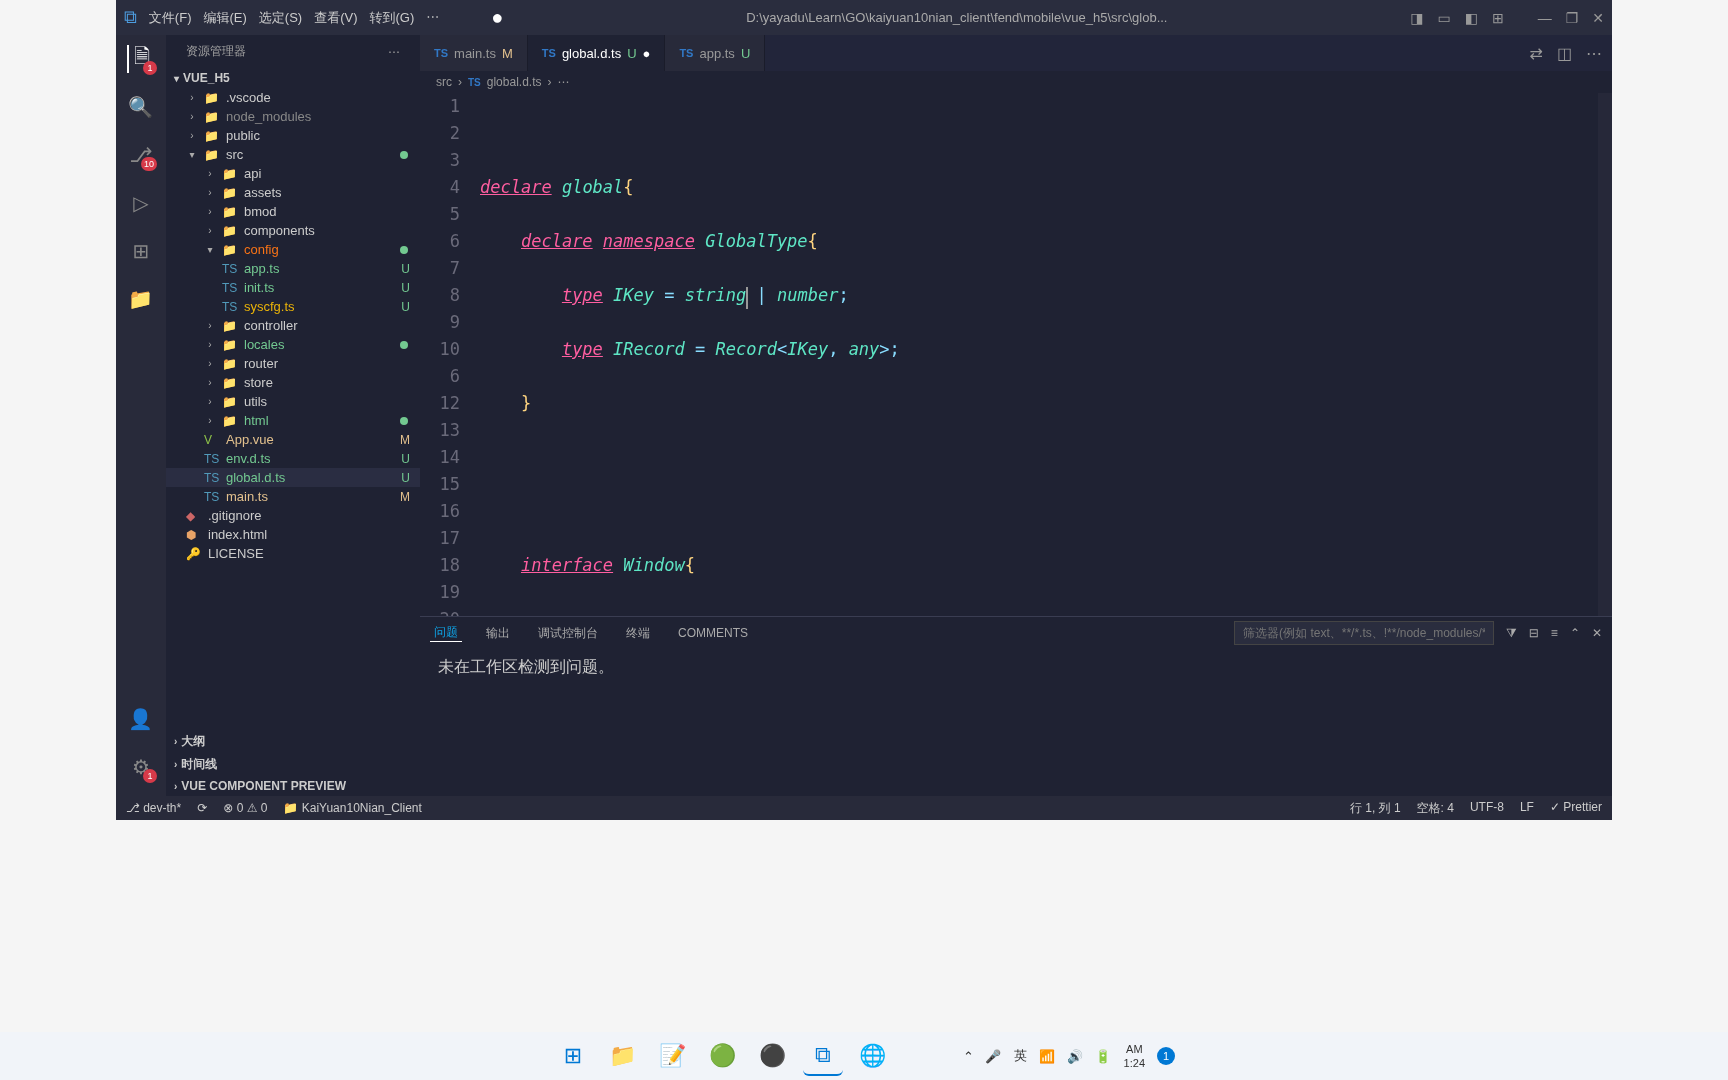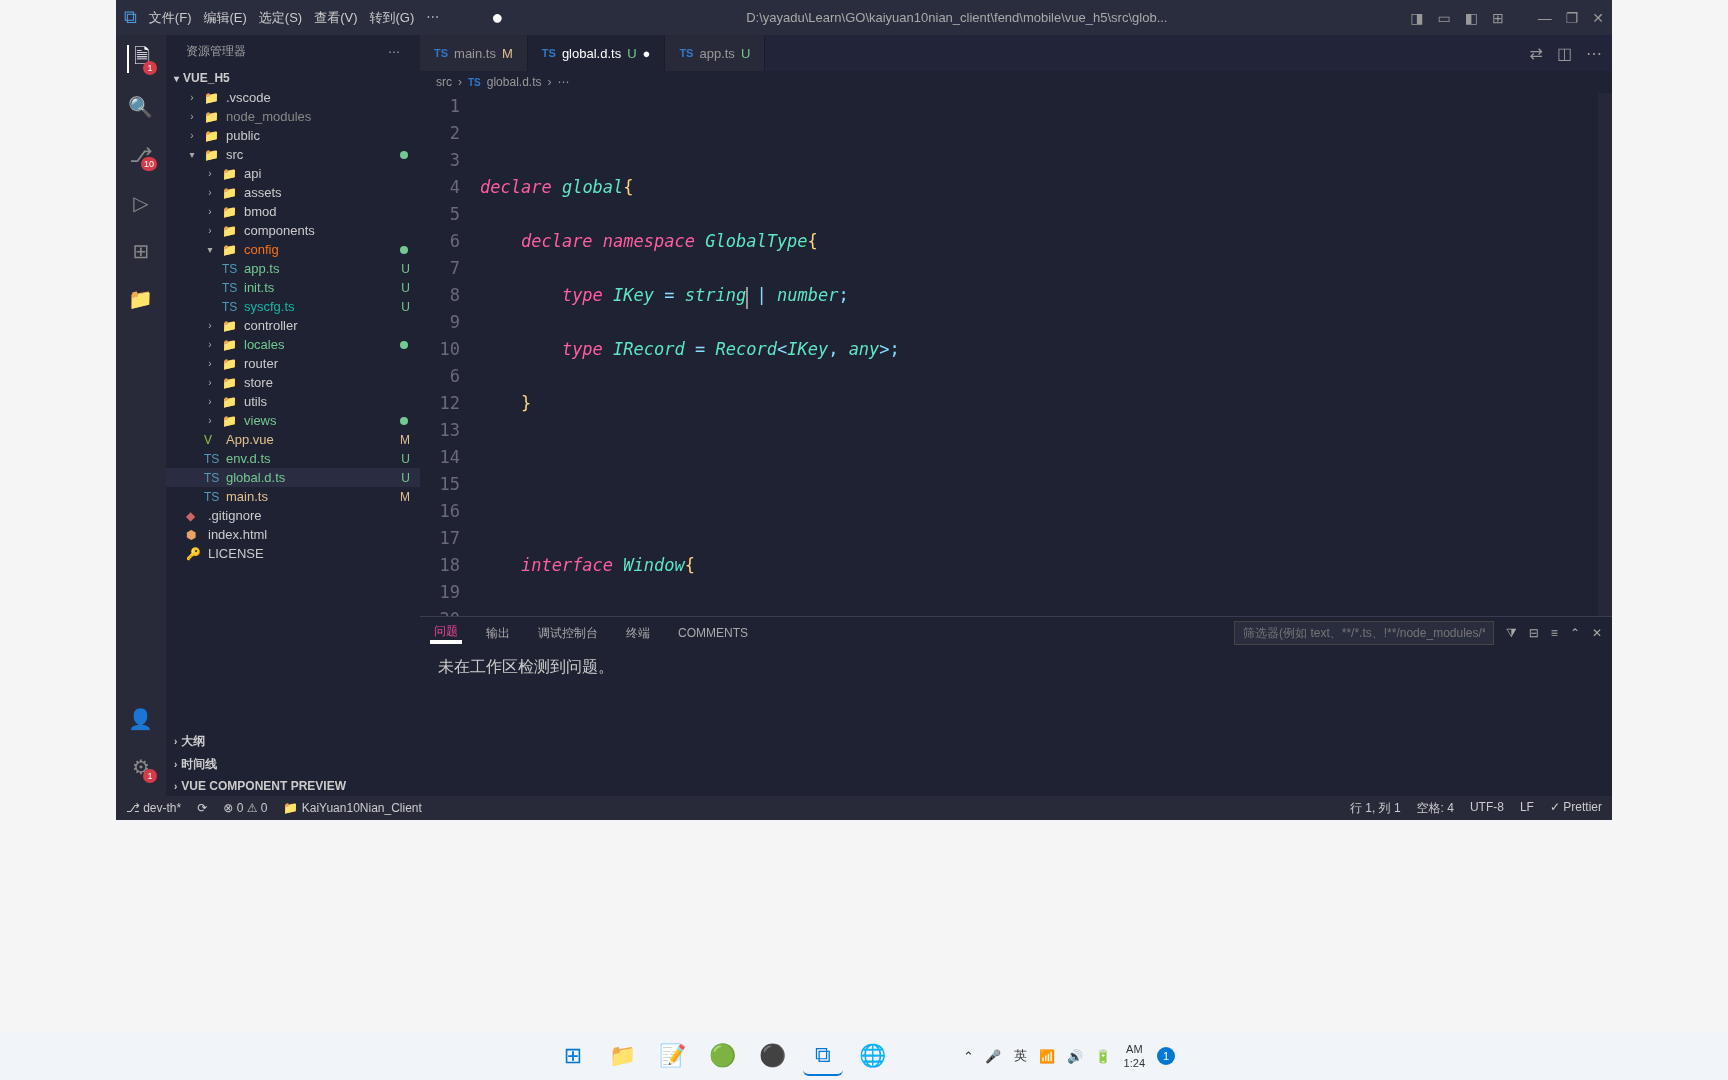--- a/index.html
+++ b/index.html
@@ -64,29 +64,29 @@
     .tab .modified { color: #fff; }
     .tab .status-letter { color: #73c991; }
     .tab .status-letter.m { color: #e2c08d; }
     .tabs-right { margin-left: auto; display: flex; align-items: center; padding: 0 10px; gap: 14px; color: #999; }
     .breadcrumbs { font-size: 12px; color: #999; padding: 4px 16px; display: flex; gap: 6px; align-items: center; }
     .breadcrumbs .ts-icon { color: #3178c6; font-size: 10px; font-weight: bold; }
     .code-editor { flex: 1; display: flex; font-family: 'Consolas', monospace; font-size: 17px; overflow: hidden; position: relative; }
     .gutter { width: 60px; text-align: right; padding-right: 20px; color: #6a6a7a; line-height: 27px; user-select: none; }
     .code-content { flex: 1; line-height: 27px; white-space: pre; overflow: auto; position: relative; }
     .code-content .line { height: 27px; }
-    .kw { color: #ff5ea0; font-style: italic; }
+    .kw { color: #ff5ea0; font-style: italic; text-decoration: underline; }
     .type { color: #5ee6c5; font-style: italic; }
     .ident { color: #c8d3f5; font-style: italic; }
     .op { color: #89ddff; }
     .punc { color: #ffd580; }
     .panel { height: 180px; border-top: 1px solid #3a3d52; display: flex; flex-direction: column; }
     .panel-tabs { display: flex; height: 32px; align-items: center; padding: 0 10px; gap: 20px; font-size: 12px; color: #aaa; }
     .panel-tabs .ptab { cursor: pointer; padding: 0 4px; }
-    .panel-tabs .ptab.active { color: #ec4899; border-bottom: 4px solid #ffffff; }
+    .panel-tabs .ptab.active { color: #0ea5e9; border-bottom: 1px solid #ffffff; }
     .panel-right { margin-left: auto; display: flex; align-items: center; gap: 12px; }
     .panel-filter { background: #2a2d3e; border: 1px solid #444; color: #aaa; height: 24px; padding: 0 8px; font-size: 12px; width: 260px; }
     .panel-content { flex: 1; padding: 8px 18px; font-size: 16px; color: #ccc; }
     .statusbar { height: 24px; background: #282a3a; display: flex; align-items: center; font-size: 12px; color: #ccc; padding: 0 10px; gap: 16px; }
     .statusbar .right { margin-left: auto; display: flex; gap: 16px; }
     .taskbar { position: absolute; bottom: 0; left: 0; right: 0; height: 48px; background: rgba(240,243,249,0.95); display: flex; align-items: center; justify-content: center; gap: 10px; }
     .taskbar .ticon { width: 40px; height: 40px; display: flex; align-items: center; justify-content: center; font-size: 22px; cursor: pointer; border-radius: 6px; }
     .taskbar .systray { display: flex; align-items: center; gap: 12px; font-size: 13px; color: #333; margin-left: 60px; }
     .minimap { position: absolute; right: 0; top: 0; width: 14px; height: 100%; background: rgba(255,255,255,0.03); }
     .f-orange { color: #e8a367; }
@@ -201,21 +201,21 @@
             <span style="color:#73c991">app.ts</span>
             <span class="status">U</span>
           </div>
         <div class="tree-item" style="padding-left:56px">
             <span class="ficon f-blue">TS</span>
             <span style="color:#73c991">init.ts</span>
             <span class="status">U</span>
           </div>
         <div class="tree-item" style="padding-left:56px">
             <span class="ficon f-blue">TS</span>
-            <span style="color:#14b8a6">syscfg.ts</span>
+            <span style="color:#eab308">syscfg.ts</span>
             <span class="status">U</span>
           </div>
         <div class="tree-item" style="padding-left:38px">
             <span class="chevron">›</span>
             <span class="ficon f-pink">📁</span>
             <span>controller</span>
           </div>
         <div class="tree-item" style="padding-left:38px">
             <span class="chevron">›</span>
             <span class="ficon f-blue">📁</span>
@@ -233,21 +233,21 @@
             <span>store</span>
           </div>
         <div class="tree-item" style="padding-left:38px">
             <span class="chevron">›</span>
             <span class="ficon f-orange">📁</span>
             <span>utils</span>
           </div>
         <div class="tree-item" style="padding-left:38px">
             <span class="chevron">›</span>
             <span class="ficon f-red">📁</span>
-            <span style="color:#73c991">views</span>
+            <span style="color:#73c991">html</span>
             <span class="gitdot"></span>
           </div>
         <div class="tree-item" style="padding-left:38px">
             <span class="ficon f-green">V</span>
             <span style="color:#e2c08d">App.vue</span>
             <span class="status m">M</span>
           </div>
         <div class="tree-item" style="padding-left:38px">
             <span class="ficon f-blue">TS</span>
             <span style="color:#73c991">env.d.ts</span>

